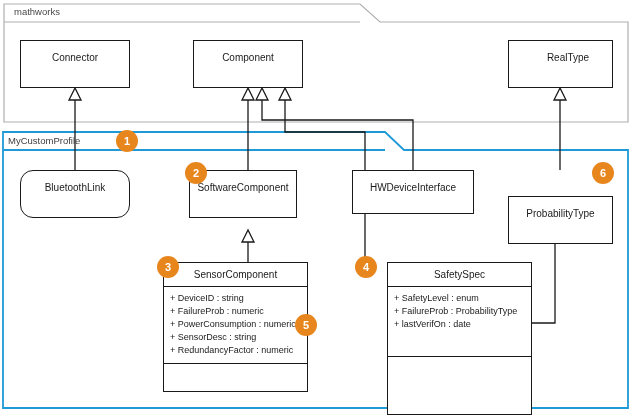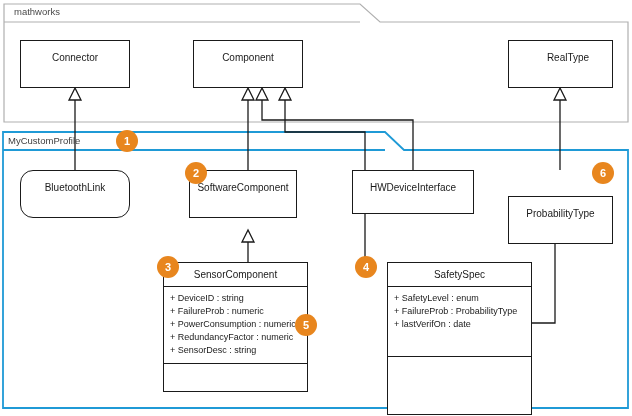--- a/index.html
+++ b/index.html
@@ -167,22 +167,22 @@
   <div class="cls" style="left:508px; top:170px; width:105px; height:48px;margin-top:26px;">
     <div class="cls-name tall">ProbabilityType</div>
   </div>
 
   <div class="cls" style="left:163px; top:262px; width:145px; height:130px;">
     <div class="cls-name">SensorComponent</div>
     <div class="cls-compart">
       <div class="feat">+ DeviceID : string</div>
       <div class="feat">+ FailureProb : numeric</div>
       <div class="feat">+ PowerConsumption : numeric</div>
+      <div class="feat">+ SensorDesc : string</div>
       <div class="feat">+ RedundancyFactor : numeric</div>
-      <div class="feat">+ SensorDesc : string</div>
     </div>
     <div class="cls-compart empty"></div>
   </div>
 
   <div class="cls" style="left:375px; top:262px; width:145px; height:153px;margin-left:12px;">
     <div class="cls-name">SafetySpec</div>
     <div class="cls-compart">
       <div class="feat">+ SafetyLevel : enum</div>
       <div class="feat">+ FailureProb : ProbabilityType</div>
       <div class="feat">+ lastVerifOn : date</div>

